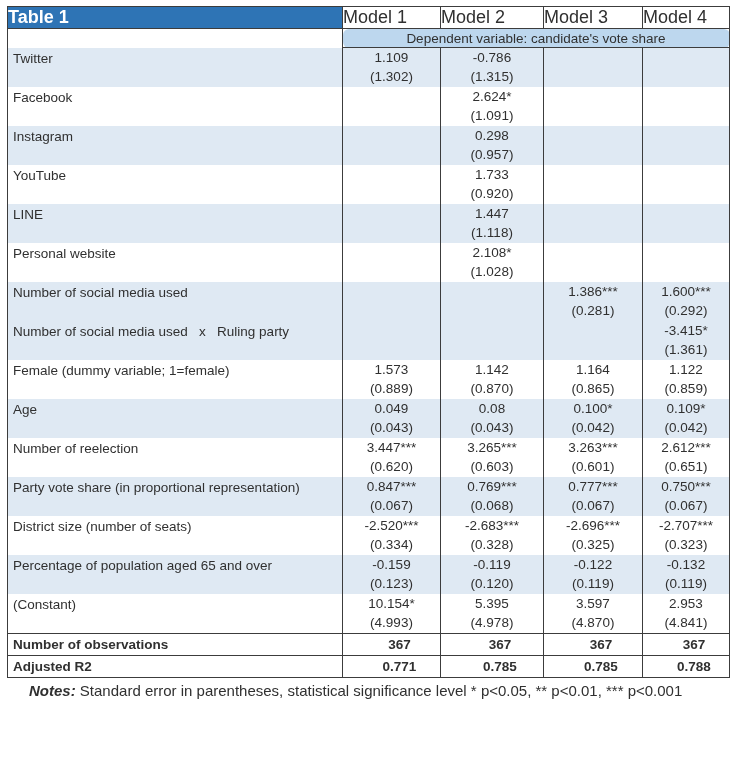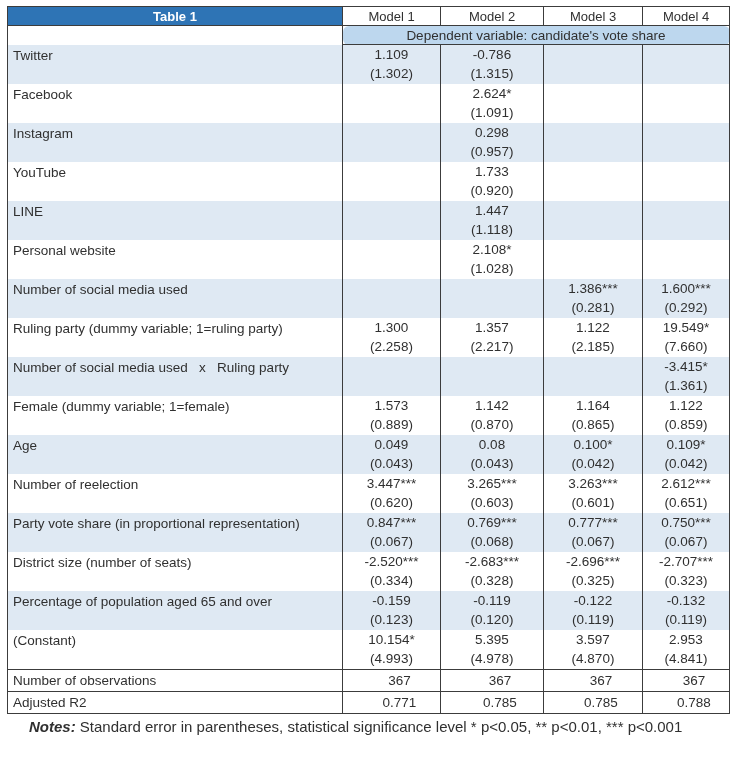--- a/index.html
+++ b/index.html
@@ -29,23 +29,23 @@
   col.c-label  { width: 335px; }
   col.c-m1     { width: 98px; }
   col.c-m2     { width: 103px; }
   col.c-m3     { width: 99px; }
   col.c-m4     { width: 87px; }
 
   th, td { margin: 0; padding: 0; }
 
   .head-row th {
     height: 19px;
-    font-size: 13px;
+    font-size: 18px;
     font-weight: normal;
-    text-align: center;
+    text-align: left;
     vertical-align: middle;
     border-bottom: 1px solid var(--border-color);
     border-left: 1px solid var(--border-color);
   }
   .head-row th:first-child { border-left: none; }
   .title-cell {
     background: var(--header-bg);
     color: var(--header-text);
     font-weight: bold !important;
   }
@@ -79,20 +79,21 @@
   .coef { height: 19px; line-height: 20px; }
   .se   { height: 20px; line-height: 19px; }
 
   .summary-row td {
     height: 20px;
     font-size: 13.5px;
     line-height: 20px;
     text-align: center;
     vertical-align: middle;
     border-top: 1px solid var(--border-color);
+    font-weight: bold;
   }
   .summary-row .label-cell { text-align: left; }
   .summary-row .value-cell { border-left: 1px solid var(--border-color); padding-left: 16px; }
 
   .notes {
     margin: 4px 0 0 22px;
     font-size: 15px;
     line-height: 18px;
   }
   .notes-label { font-weight: bold; font-style: italic; }
@@ -249,39 +250,20 @@
           </td>
           <td class="value-cell">
             <div class="coef">1.386***</div>
             <div class="se">(0.281)</div>
           </td>
           <td class="value-cell">
             <div class="coef">1.600***</div>
             <div class="se">(0.292)</div>
           </td>
         </tr>
-        <tr class="var-row">
-          <td class="label-cell">Ruling party (dummy variable; 1=ruling party)</td>
-          <td class="value-cell">
-            <div class="coef">1.300</div>
-            <div class="se">(2.258)</div>
-          </td>
-          <td class="value-cell">
-            <div class="coef">1.357</div>
-            <div class="se">(2.217)</div>
-          </td>
-          <td class="value-cell">
-            <div class="coef">1.122</div>
-            <div class="se">(2.185)</div>
-          </td>
-          <td class="value-cell">
-            <div class="coef">19.549*</div>
-            <div class="se">(7.660)</div>
-          </td>
-        </tr>
         <tr class="var-row shaded">
           <td class="label-cell">Number of social media used   x   Ruling party</td>
           <td class="value-cell">
             <div class="coef"></div>
             <div class="se"></div>
           </td>
           <td class="value-cell">
             <div class="coef"></div>
             <div class="se"></div>
           </td>

